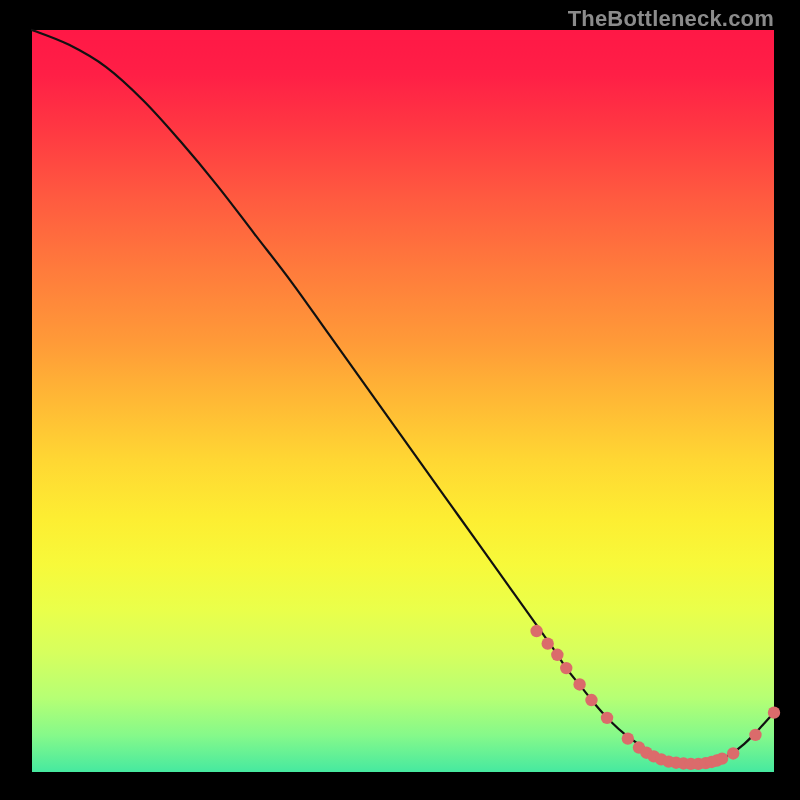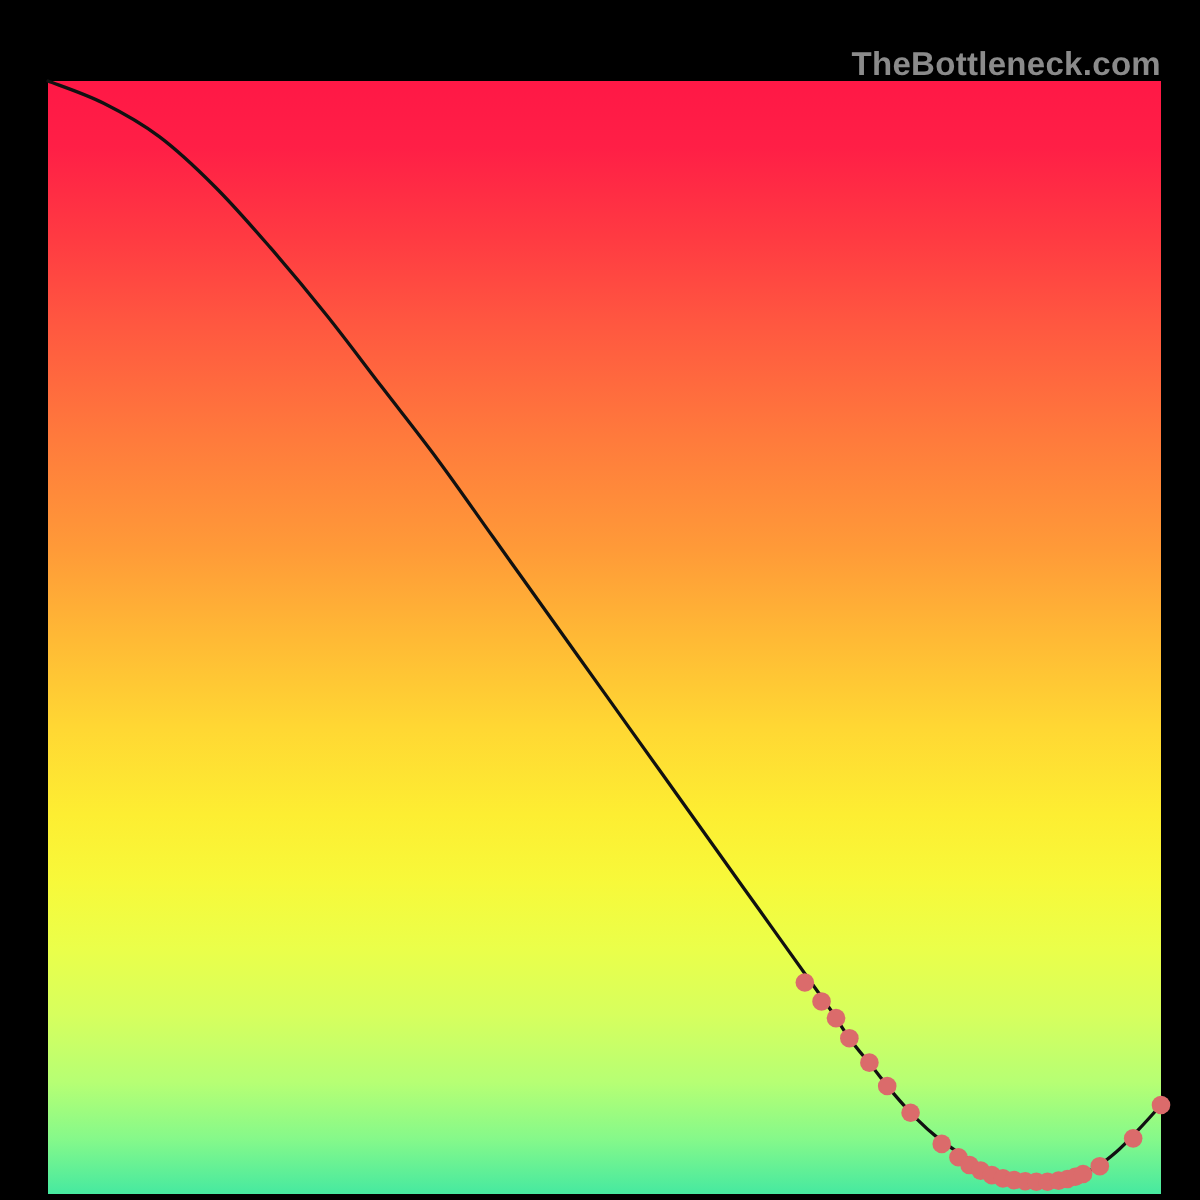--- a/index.html
+++ b/index.html
@@ -10,21 +10,20 @@
     background: #000;
     overflow: hidden;
   }
   .frame {
     position: absolute;
     left: 0;
     top: 0;
     width: 800px;
     height: 734px;
     background: #000;
-    margin-top: 24px;
   }
   .plot {
     position: absolute;
     left: 32px;
     top: 30px;
     width: 742px;
     height: 742px;
     
     background: linear-gradient(to bottom,
       #ff1846 0%,

